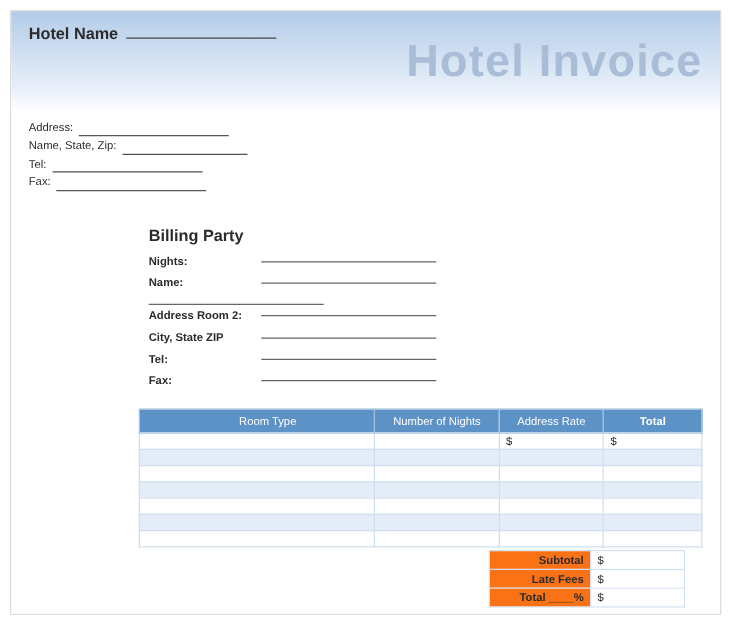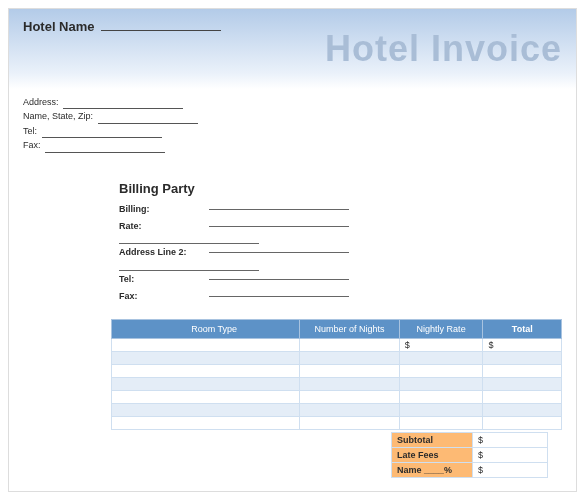--- a/index.html
+++ b/index.html
@@ -119,21 +119,22 @@
   .totals-row {
     display: flex;
     border: 1px solid #cfdff0;
     border-top: none;
   }
   .totals-row:first-child { border-top: 1px solid #cfdff0; }
   .totals-label {
     width: 80px;
     padding: 2px 5px;
     font-weight: bold;
-    background: #fdba74;
+    background: #f97316;
+    text-align: right;
   }
   .totals-val {
     width: 75px;
     padding: 2px 5px;
     border-left: 1px solid #cfdff0;
     background: #fff;
   }
 </style>
 </head>
 <body>
@@ -161,54 +162,55 @@
     </div>
     <div class="contact-row">
       <span class="contact-label">Fax:</span>
       <span class="contact-line"></span>
     </div>
   </div>
 
   <div class="billing-block">
     <div class="billing-title">Billing Party</div>
     <div class="billing-row">
-      <span class="billing-label">Billing:</span>
-      <span class="billing-line"></span>
-    </div>
-    <div class="billing-row">
-      <span class="billing-label">Rate:</span>
-      <span class="billing-line"></span>
-    </div>
-    <div class="billing-row">
-      <span class="billing-line"></span>
-    </div>
-    <div class="billing-row">
-      <span class="billing-label">Address Line 2:</span>
-      <span class="billing-line"></span>
-    </div>
-    <div class="billing-row">
+      <span class="billing-label">Nights:</span>
+      <span class="billing-line"></span>
+    </div>
+    <div class="billing-row">
+      <span class="billing-label">Name:</span>
+      <span class="billing-line"></span>
+    </div>
+    <div class="billing-row">
+      <span class="billing-line"></span>
+    </div>
+    <div class="billing-row">
+      <span class="billing-label">Address Room 2:</span>
+      <span class="billing-line"></span>
+    </div>
+    <div class="billing-row">
+      <span class="billing-label">City, State ZIP</span>
       <span class="billing-line"></span>
     </div>
     <div class="billing-row">
       <span class="billing-label">Tel:</span>
       <span class="billing-line"></span>
     </div>
     <div class="billing-row">
       <span class="billing-label">Fax:</span>
       <span class="billing-line"></span>
     </div>
   </div>
 
   <div class="table-wrap">
     <table>
       <thead>
         <tr>
           <th class="col-room">Room Type</th>
           <th class="col-nights">Number of Nights</th>
-          <th class="col-rate">Nightly Rate</th>
+          <th class="col-rate">Address Rate</th>
           <th class="col-total">Total</th>
         </tr>
       </thead>
       <tbody>
         <tr>
           <td></td>
             <td></td>
           <td class="dollar">$</td>
           <td class="dollar">$</td>
         </tr>
@@ -253,20 +255,20 @@
     <div class="totals">
       <div class="totals-row">
         <div class="totals-label">Subtotal</div>
         <div class="totals-val">$</div>
       </div>
       <div class="totals-row">
         <div class="totals-label">Late Fees</div>
         <div class="totals-val">$</div>
       </div>
       <div class="totals-row">
-        <div class="totals-label">Name ____%</div>
+        <div class="totals-label">Total ____%</div>
         <div class="totals-val">$</div>
       </div>
 
     </div>
   </div>
 
 </div>
 
 </body></html>

